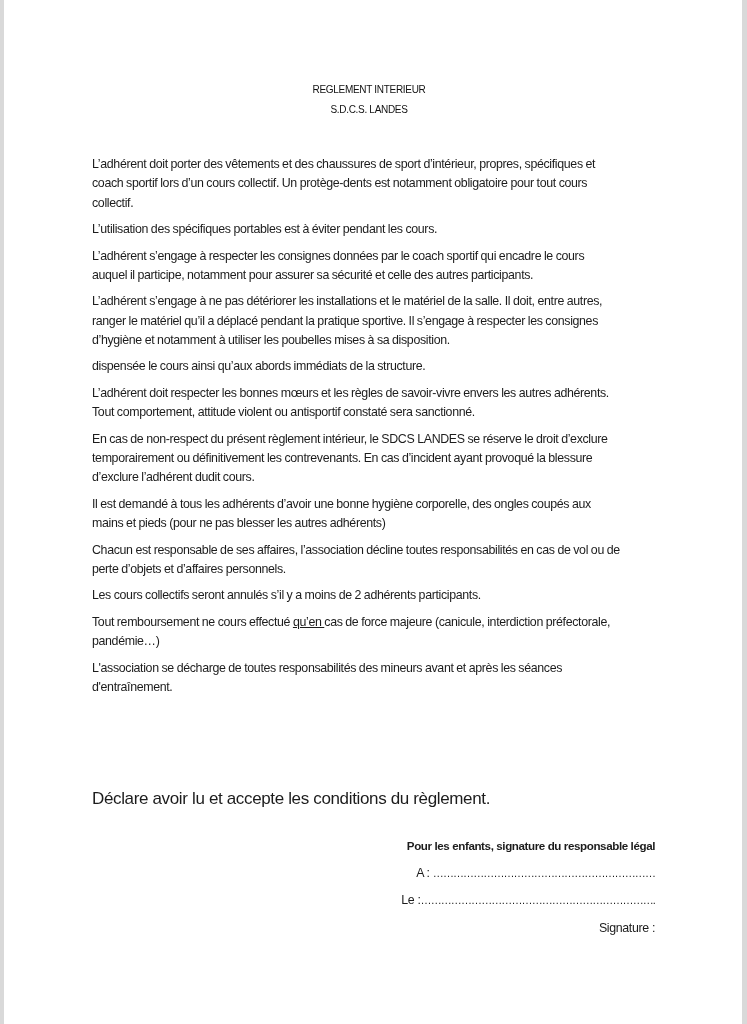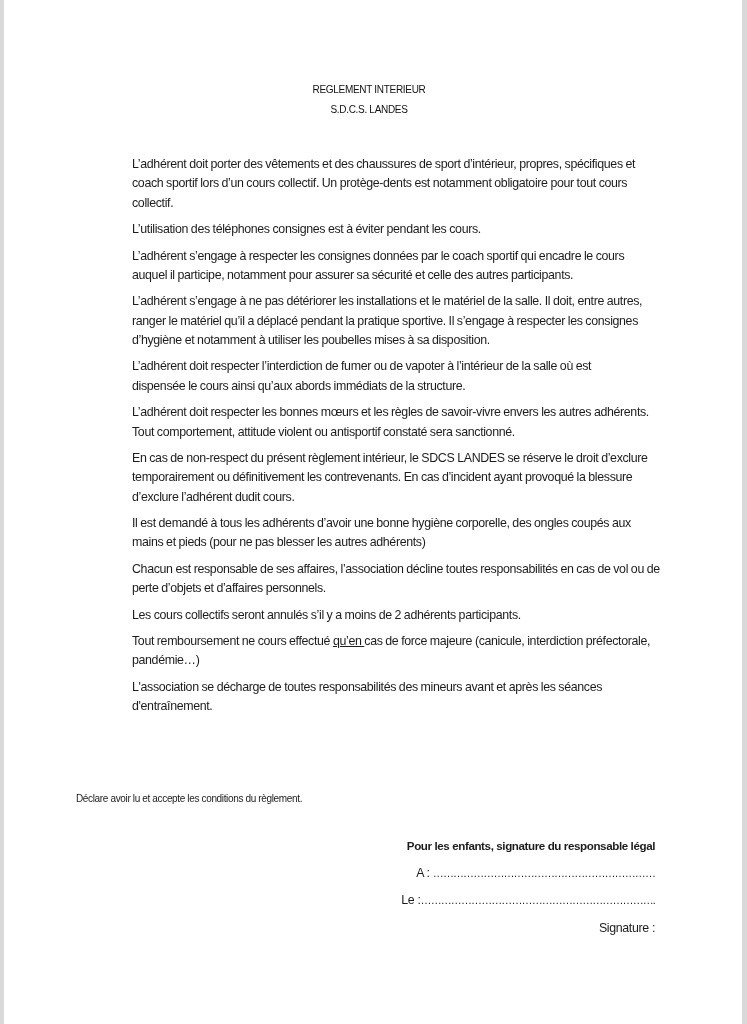--- a/index.html
+++ b/index.html
@@ -37,33 +37,32 @@
     .body-text {
       position: absolute;
       left: 88px;
       top: 155px;
       width: 575px;
       font-size: 12.4px;
       line-height: 19.3px;
       letter-spacing: -0.35px;
       word-spacing: -0.3px;
       color: #1c1c1c;
-      margin-left: 40px;
     }
     .para {
       margin: 0 0 7.2px 0;
       white-space: nowrap;
     }
     .para .ln { display: block; }
     .u { text-decoration: underline; }
     .declare {
       position: absolute;
-      left: 72px;
+      left: 88px;
       top: 789px;
-      font-size: 10px;
+      font-size: 17px;
       line-height: 19px;
       letter-spacing: -0.35px;
       color: #1c1c1c;
       white-space: nowrap;
     }
     .sig-block {
       position: absolute;
       right: 87px;
       top: 816px;
       text-align: right;
@@ -101,36 +100,35 @@
 
   <div class="body-text">
 
     <p class="para">
       <span class="ln">L’adhérent doit porter des vêtements et des chaussures de sport d’intérieur, propres, spécifiques et</span>
       <span class="ln">coach sportif lors d’un cours collectif. Un protège-dents est notamment obligatoire pour tout cours</span>
       <span class="ln">collectif.</span>
     </p>
 
     <p class="para">
-      <span class="ln">L’utilisation des téléphones consignes est à éviter pendant les cours.</span>
+      <span class="ln">L’utilisation des spécifiques portables est à éviter pendant les cours.</span>
     </p>
 
     <p class="para">
       <span class="ln">L’adhérent s’engage à respecter les consignes données par le coach sportif qui encadre le cours</span>
       <span class="ln">auquel il participe, notamment pour assurer sa sécurité et celle des autres participants.</span>
     </p>
 
     <p class="para">
       <span class="ln">L’adhérent s’engage à ne pas détériorer les installations et le matériel de la salle. Il doit, entre autres,</span>
       <span class="ln">ranger le matériel qu’il a déplacé pendant la pratique sportive. Il s’engage à respecter les consignes</span>
       <span class="ln">d’hygiène et notamment à utiliser les poubelles mises à sa disposition.</span>
     </p>
 
     <p class="para">
-      <span class="ln">L’adhérent doit respecter l’interdiction de fumer ou de vapoter à l’intérieur de la salle où est</span>
       <span class="ln">dispensée le cours ainsi qu’aux abords immédiats de la structure.</span>
     </p>
 
     <p class="para">
       <span class="ln">L’adhérent doit respecter les bonnes mœurs et les règles de savoir-vivre envers les autres adhérents.</span>
       <span class="ln">Tout comportement, attitude violent ou antisportif constaté sera sanctionné.</span>
     </p>
 
     <p class="para">
       <span class="ln">En cas de non-respect du présent règlement intérieur, le SDCS LANDES se réserve le droit d’exclure</span>

